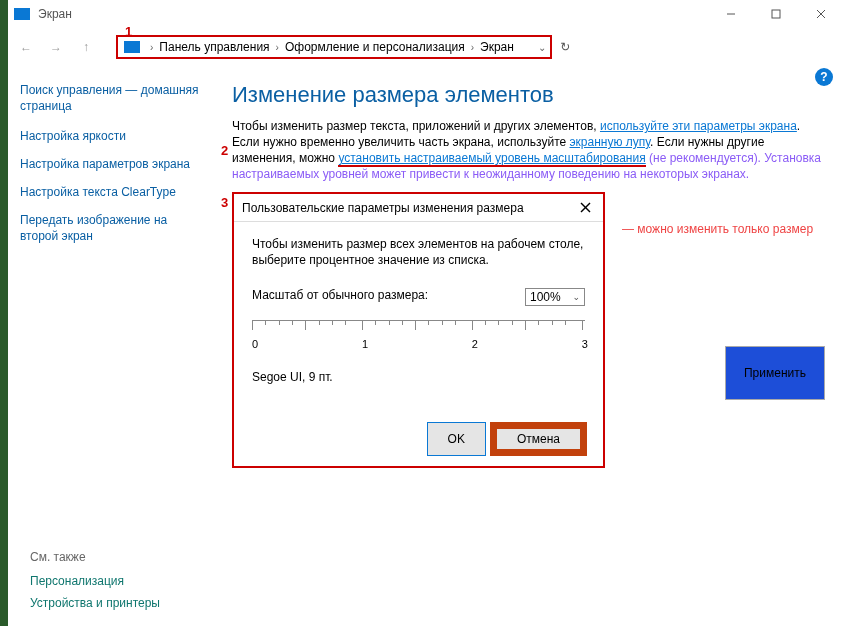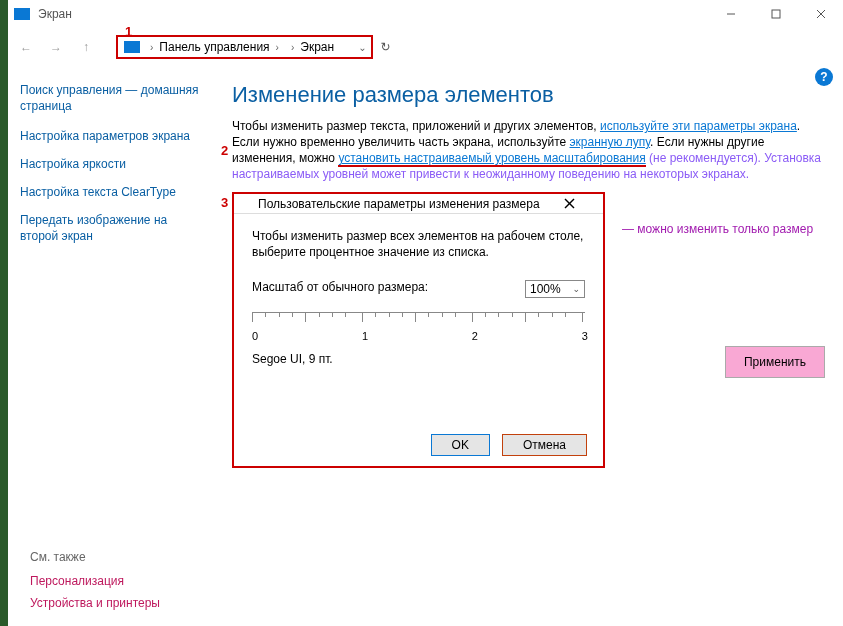--- a/index.html
+++ b/index.html
@@ -25,48 +25,48 @@
   .annot2 { left: 221px; top: 143px; }
   .annot3 { left: 221px; top: 195px; }
   .helpdot { position: absolute; right: 10px; top: 68px; width: 18px; height: 18px; border-radius: 50%; background: #0a78d4; color: #fff; display: flex; align-items: center; justify-content: center; font-size: 12px; font-weight: bold; }
   .sidebar { position: absolute; left: 20px; top: 82px; width: 180px; }
   .side-header { color: #0a5fa3; font-size: 12px; line-height: 16px; margin-bottom: 14px; }
   .side-link { color: #0a5fa3; font-size: 12px; line-height: 16px; margin-top: 12px; display: flex; align-items: flex-start; }
   .shield { width: 14px; height: 14px; margin-right: 4px; display: inline-block; }
   .shield svg { width: 14px; height: 14px; }
   .bottom-links { position: absolute; left: 30px; bottom: 16px; }
   .bottom-head { color: #666; margin-bottom: 10px; }
-  .bottom-link { color: #be185d; margin-top: 8px; }
+  .bottom-link { color: #0f766e; margin-top: 8px; }
   .main { position: absolute; left: 232px; top: 82px; right: 12px; }
   .main h1 { color: #0a5fa3; font-size: 22px; font-weight: normal; margin: 0 0 10px 0; }
   .para { font-size: 12px; line-height: 16px; color: #000; }
   .link { color: #0a78d4; text-decoration: underline; }
   .redline { border-bottom: 2px solid #cc0000; }
   .norec { color: #8b5cf6; }
-  .bullet-line { font-size: 12px; color: #a21caf; margin-top: 40px; margin-left: 390px; }
+  .bullet-line { font-size: 12px; color: #ef4444; margin-top: 40px; margin-left: 390px; }
   .apply-holder { position: absolute; right: 18px; top: 346px; }
-  .btn { border: 1px solid #aaa; background: #f9a8d4; padding: 8px 18px; font-size: 12px; }
+  .btn { border: 1px solid #aaa; background: #1d4ed8; padding: 19px 18px; font-size: 12px; }
   .dialog { position: absolute; left: 232px; top: 192px; width: 373px; height: 276px; border: 2px solid #cc0000; background: #fff; }
-  .dlg-title { height: 20px; border-bottom: 1px solid #ddd; display: flex; align-items: center; padding: 0 24px; font-size: 12px; }
+  .dlg-title { height: 28px; border-bottom: 1px solid #ddd; display: flex; align-items: center; padding: 0 8px; font-size: 12px; }
   .dlg-title .tx { flex: 1; }
   .dlg-close { width: 20px; height: 20px; display: flex; align-items: center; justify-content: center; }
   .dlg-body { padding: 14px 18px; font-size: 12px; }
   .dlg-txt { line-height: 16px; margin-bottom: 20px; }
   .scale-row { display: flex; align-items: flex-start; }
   .scale-row .lbl { flex: 1; }
   .combo { border: 1px solid #888; padding: 1px 4px; display: flex; align-items: center; width: 60px; justify-content: space-between; }
   .combo .chev { font-size: 9px; color: #555; }
   .ruler { margin-top: 10px; position: relative; height: 44px; }
   .ruler-line { position: absolute; left: 0; right: 0; top: 4px; height: 1px; background: #888; }
   .tick { position: absolute; top: 4px; width: 1px; height: 10px; background: #888; }
   .tick.small { height: 5px; }
   .ruler-lbl { position: absolute; top: 22px; font-size: 11px; }
-  .font-sample { margin-top: 0; font-size: 12px; }
-  .dlg-btns { position: absolute; bottom: 10px; right: 16px; display: flex; gap: 12px; }
-  .dlg-btn { border: 1px solid #c2410c; background: #e5e5e5; padding: 3px 20px; font-size: 12px; }
+  .font-sample { margin-top: 10px; font-size: 12px; }
+  .dlg-btns { position: absolute; bottom: 10px; right: 16px; display: flex; gap: 4px; }
+  .dlg-btn { border: 7px solid #c2410c; background: #e5e5e5; padding: 3px 20px; font-size: 12px; }
   .dlg-btn.primary { border: 1px solid #0a78d4; }
 </style>
 </head>
 <body>
 
 <div class="left-strip"></div>
 
 <div class="titlebar">
   <div class="icon"></div>
   <div class="title">Экран</div>
@@ -91,40 +91,41 @@
 
 <div class="toolbar">
   <div class="navarrow">←</div>
   <div class="navarrow">→</div>
   <div class="navarrow">↑</div>
   <div class="crumb-box">
     <div class="crumb-icon"></div>
     <span class="crumb-sep">›</span>
     <span class="crumb-item">Панель управления</span>
     <span class="crumb-sep">›</span>
+    <span class="crumb-item">Оформление и персонализация</span>
     <span class="crumb-sep">›</span>
     <span class="crumb-item">Экран</span>
     <span class="crumb-end">⌄</span>
   </div>
   <div class="refresh">↻</div>
 </div>
 
 <div class="annot annot1">1</div>
 <div class="annot annot2">2</div>
 <div class="annot annot3">3</div>
 
 <div class="helpdot">?</div>
 
 <div class="sidebar">
   <div class="side-header">Поиск управления — домашняя страница</div>
   <div class="side-link">
+      <span>Настройка яркости</span>
+    </div>
+  <div class="side-link">
       <span>Настройка параметров экрана</span>
-    </div>
-  <div class="side-link">
-      <span>Настройка яркости</span>
     </div>
   <div class="side-link">
       <span>Настройка текста ClearType</span>
     </div>
   <div class="side-link">
       <span>Передать изображение на второй экран</span>
     </div>
 </div>
 
 <div class="bottom-links">

